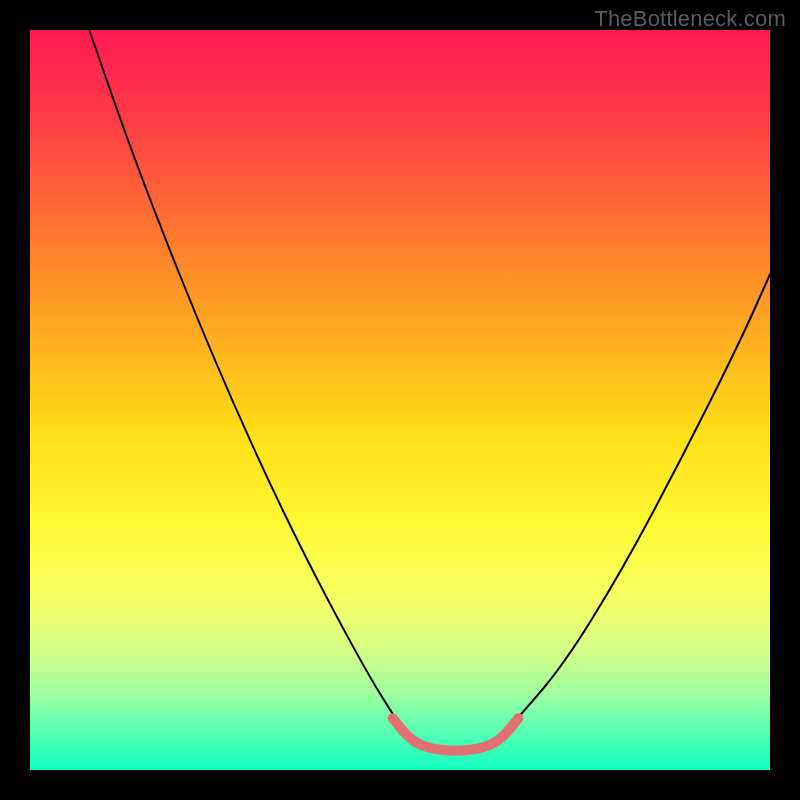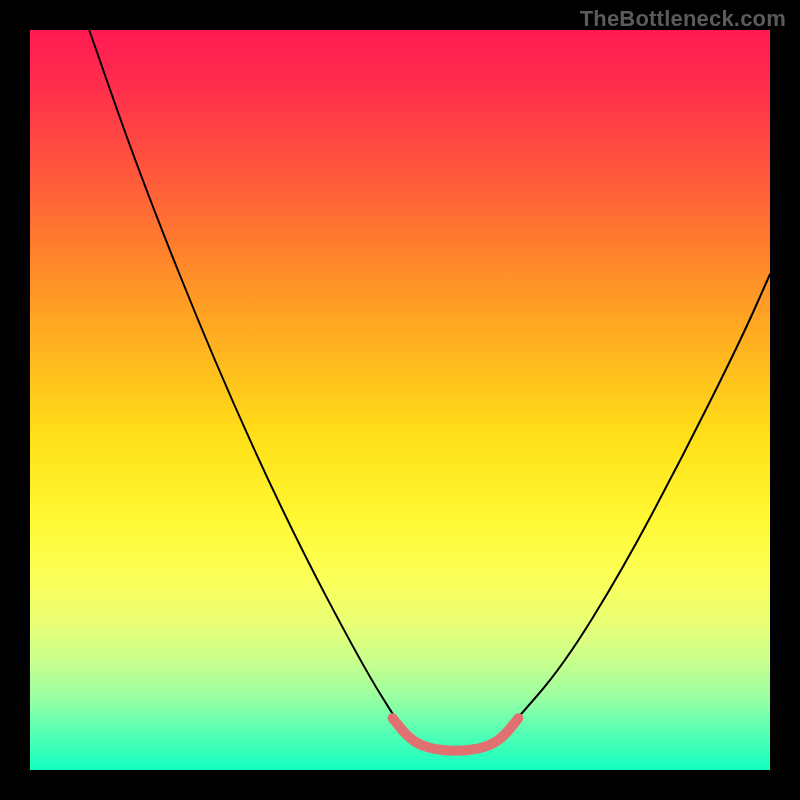--- a/index.html
+++ b/index.html
@@ -16,21 +16,21 @@
     width: 800px;
     height: 800px;
     background: #000;
   }
   .watermark {
     position: absolute;
     top: 6px;
     right: 14px;
     color: #5b5b5b;
     font-size: 22px;
-    font-weight: 700;
+    font-weight: 400;
     letter-spacing: 0.2px;
     z-index: 30;
   }
   .plot-area {
     position: absolute;
     left: 30px;
     top: 30px;
     width: 740px;
     height: 740px;
     overflow: hidden;

